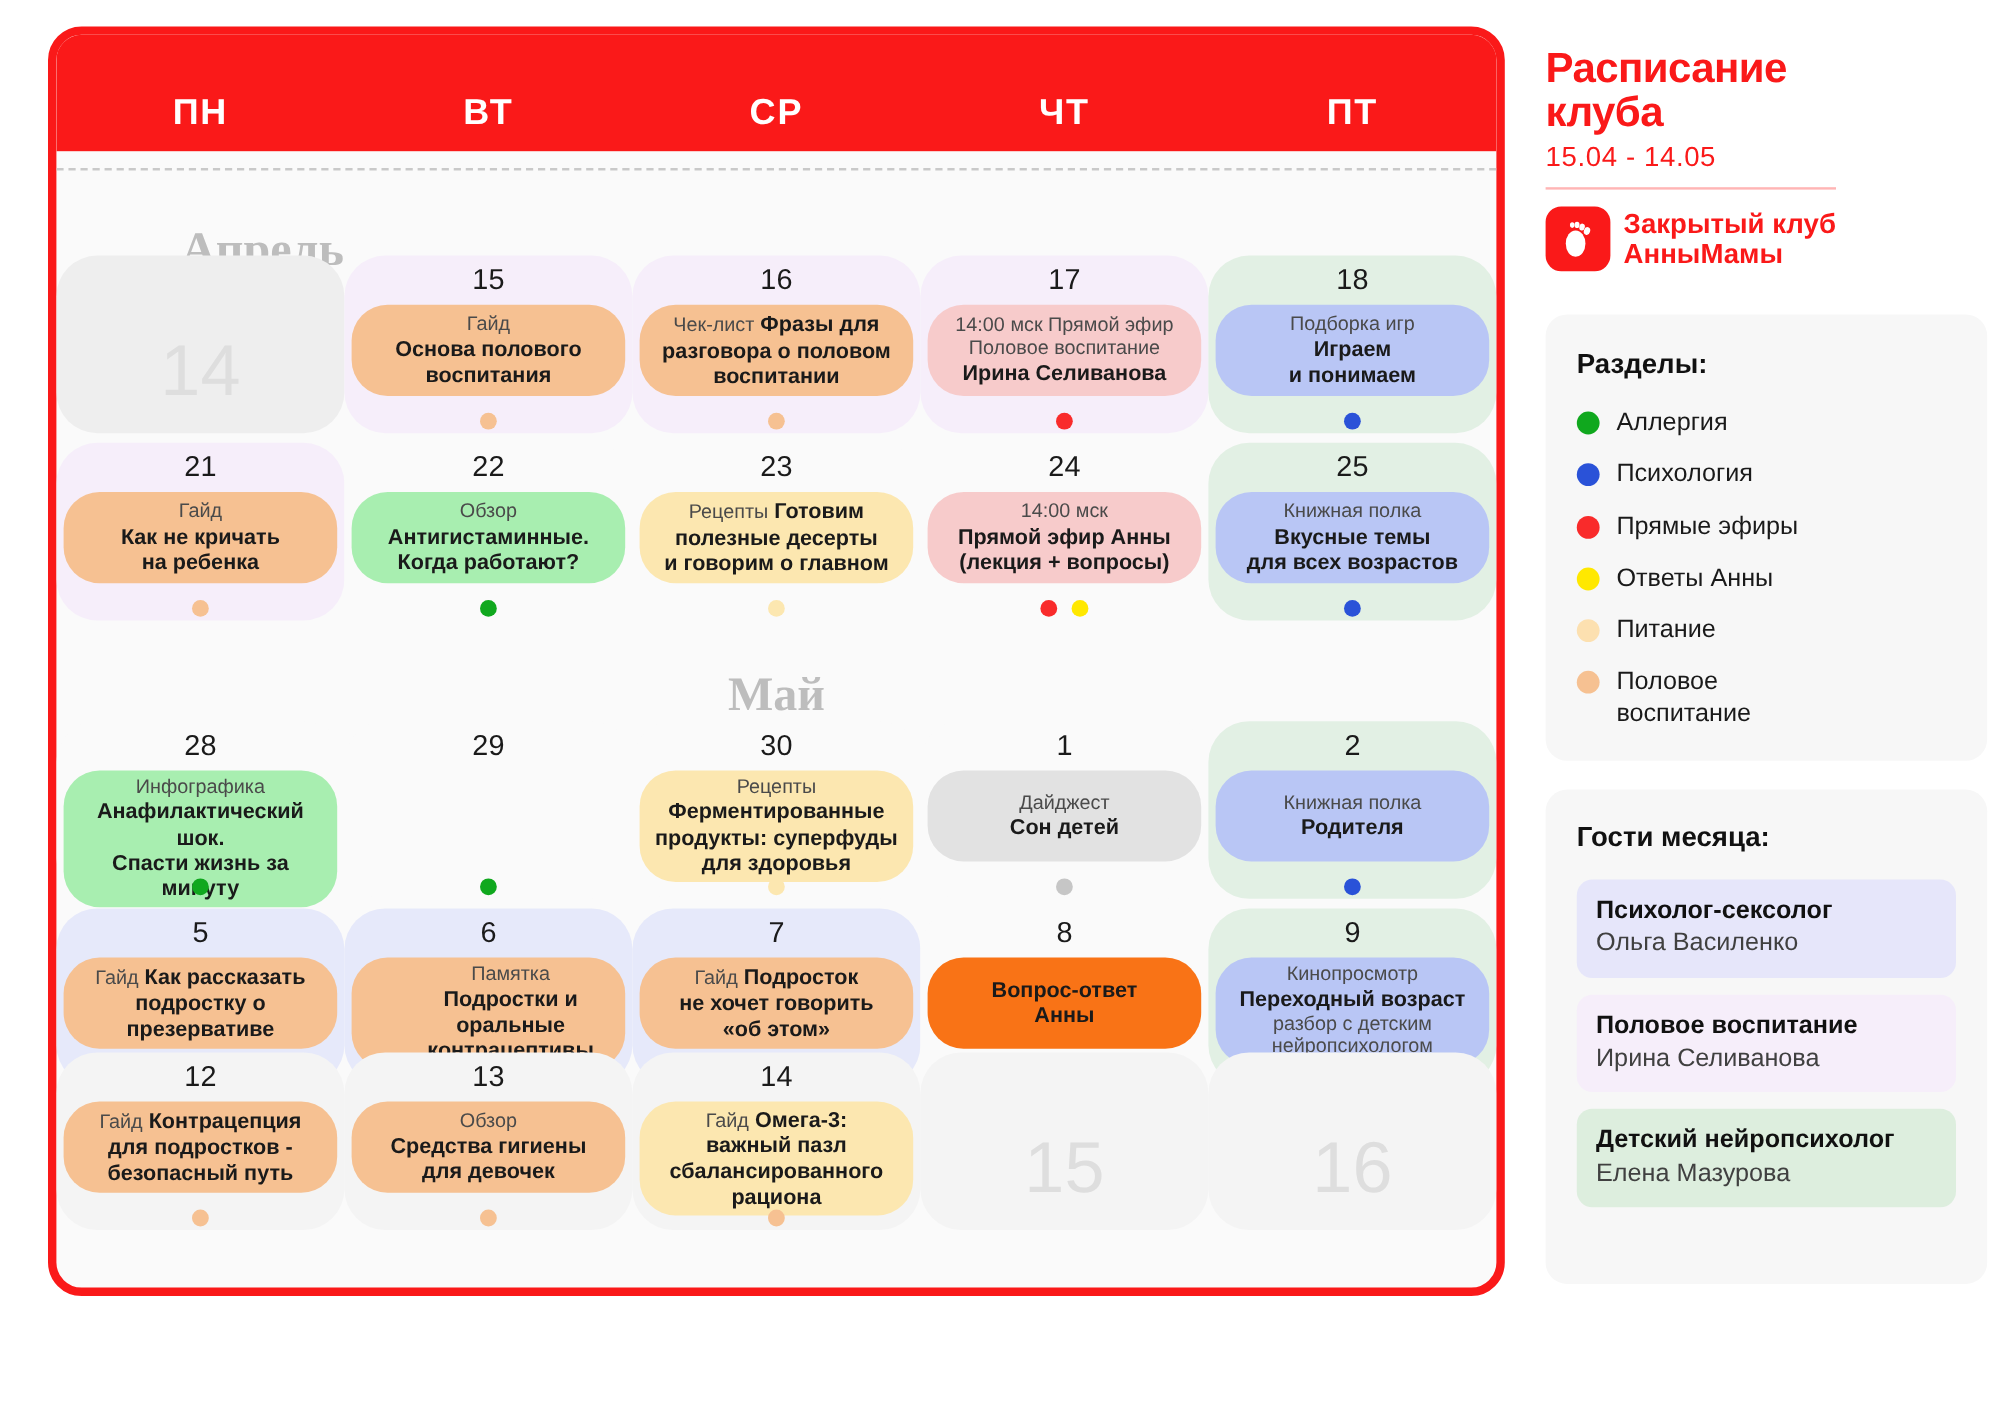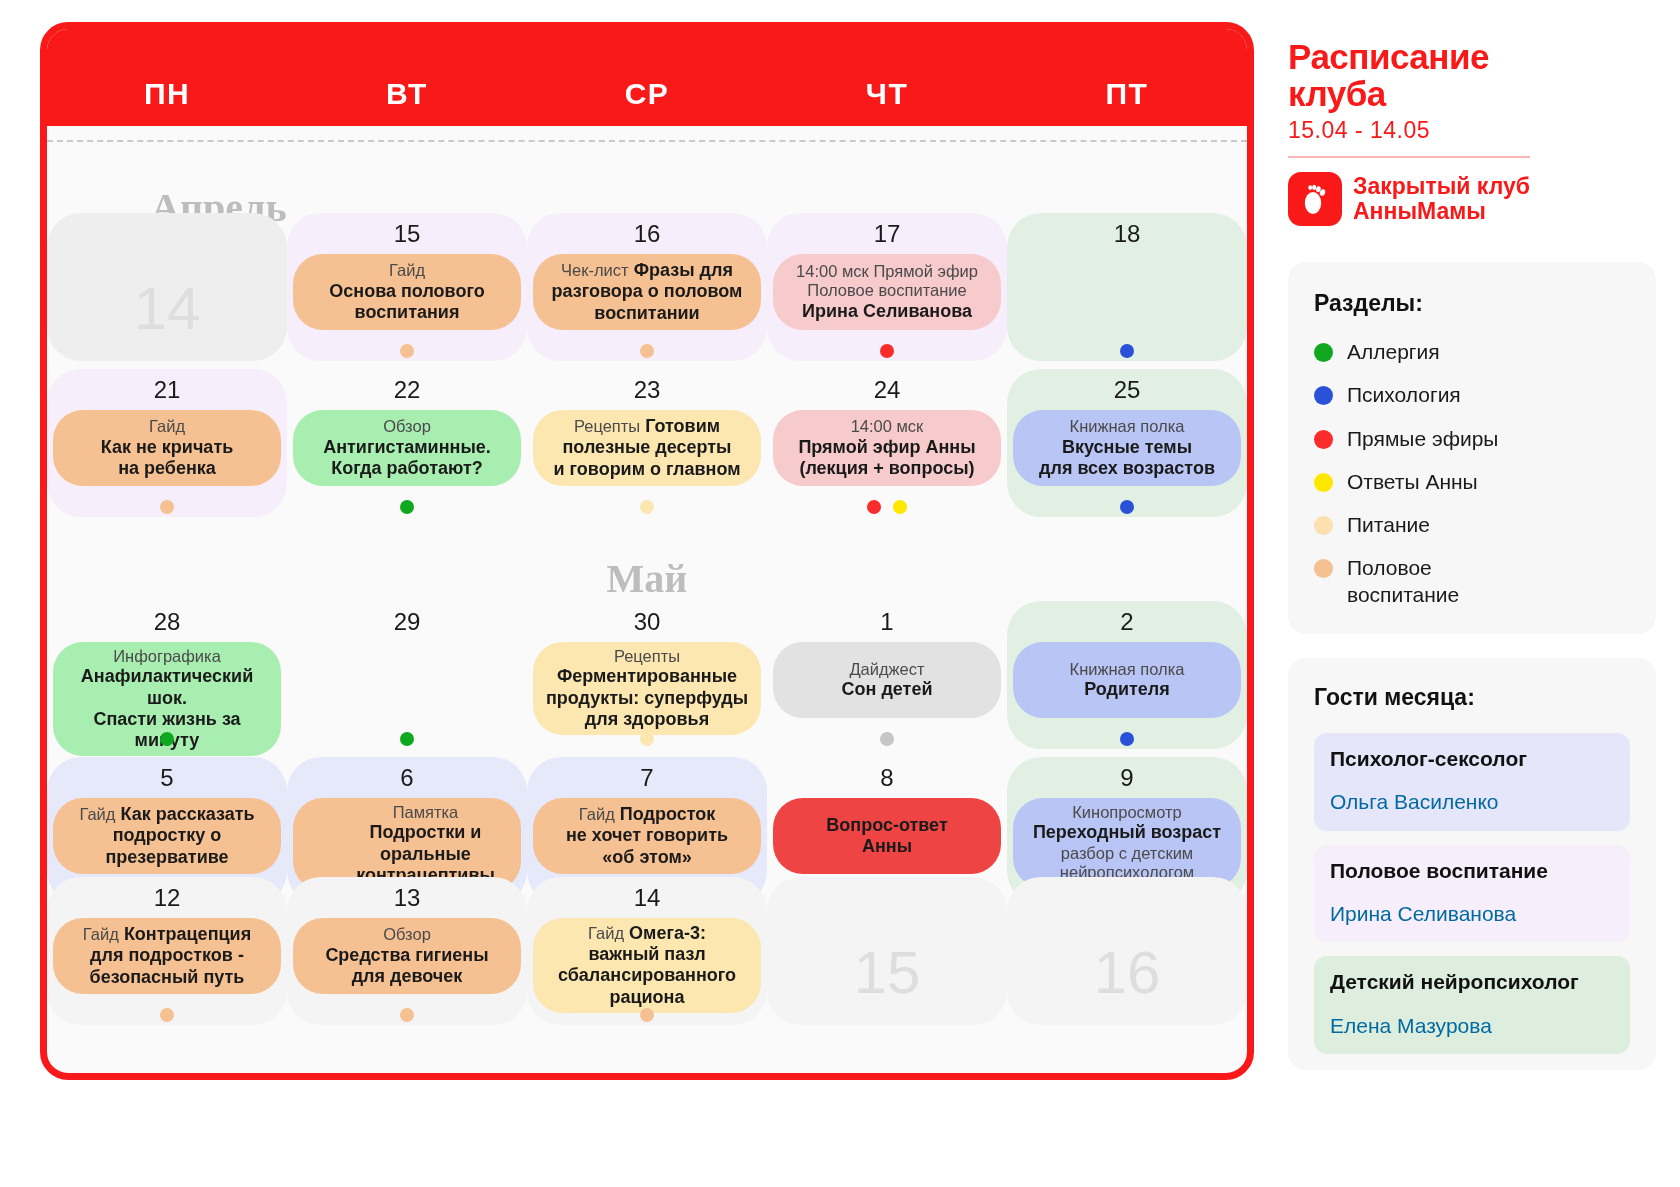--- a/index.html
+++ b/index.html
@@ -148,21 +148,21 @@
     font-size: 23px; font-weight: 700; color: #111; margin-bottom: 22px;
   }
   .legend-row { display: flex; align-items: flex-start; gap: 14px; margin-bottom: 17px; }
   .legend-dot { width: 19px; height: 19px; border-radius: 50%; flex: 0 0 19px; margin-top: 4px; }
   .legend-label { font-size: 21px; color: #1a1a1a; line-height: 1.25; }
 
   .guest-card {
     border-radius: 13px; padding: 12px 16px 14px 16px; margin-bottom: 14px;
   }
   .guest-role { font-size: 21px; color: #111; font-weight: 600; line-height: 1.3; }
-  .guest-name { font-size: 21px; color: #0369a1; font-weight: 400; line-height: 1.35; margin-top: 16px;}
+  .guest-name { font-size: 21px; color: #404040; font-weight: 400; line-height: 1.35; margin-top: 0;}
 </style>
 </head>
 <body>
 
 <div id="root">
 
   <div class="cal-card">
 
     <div class="cal-header" id="dow-row">
         <div class="dow">ПН</div>
@@ -210,20 +210,25 @@
               <div class="sub">14:00 мск Прямой эфир</div>
               <div class="sub">Половое воспитание</div>
               <div class="main">Ирина Селиванова</div>
             </div>
             <div class="dots">
               <span class="dot" style="background: rgb(249, 43, 43);"></span>
             </div>
           </div>
           <div class="daycell" style="background: rgb(226, 240, 228);">
             <div class="daynum">18</div>
+            <div class="chip" style="background: rgb(185, 198, 245);">
+              <div class="sub">Подборка игр</div>
+              <div class="main">Играем</div>
+              <div class="main">и понимаем</div>
+            </div>
             <div class="dots">
               <span class="dot" style="background: rgb(42, 82, 216);"></span>
             </div>
           </div>
         </div>
         <div class="week w2">
           <div class="daycell" style="background: rgb(246, 238, 250);">
             <div class="daynum">21</div>
             <div class="chip" style="background: rgb(246, 193, 146);">
               <div class="sub">Гайд</div>
@@ -361,21 +366,21 @@
               <div class="inline"><span class="lite">Гайд</span><span class="bold"> Подросток</span></div>
               <div class="main">не хочет говорить</div>
               <div class="main">«об этом»</div>
             </div>
             <div class="dots">
               <span class="dot" style="background: rgb(246, 193, 146);"></span>
             </div>
           </div>
           <div class="daycell" style="background: rgb(250, 250, 250);">
             <div class="daynum">8</div>
-            <div class="chip" style="background: #ef4444;">
+            <div class="chip" style="background: #f97316;">
               <div class="main">Вопрос-ответ</div>
               <div class="main">Анны</div>
             </div>
             <div class="dots">
               <span class="dot" style="background: rgb(255, 232, 0);"></span>
             </div>
           </div>
           <div class="daycell" style="background: rgb(226, 240, 228);">
             <div class="daynum">9</div>
             <div class="chip" style="background: rgb(185, 198, 245);">

